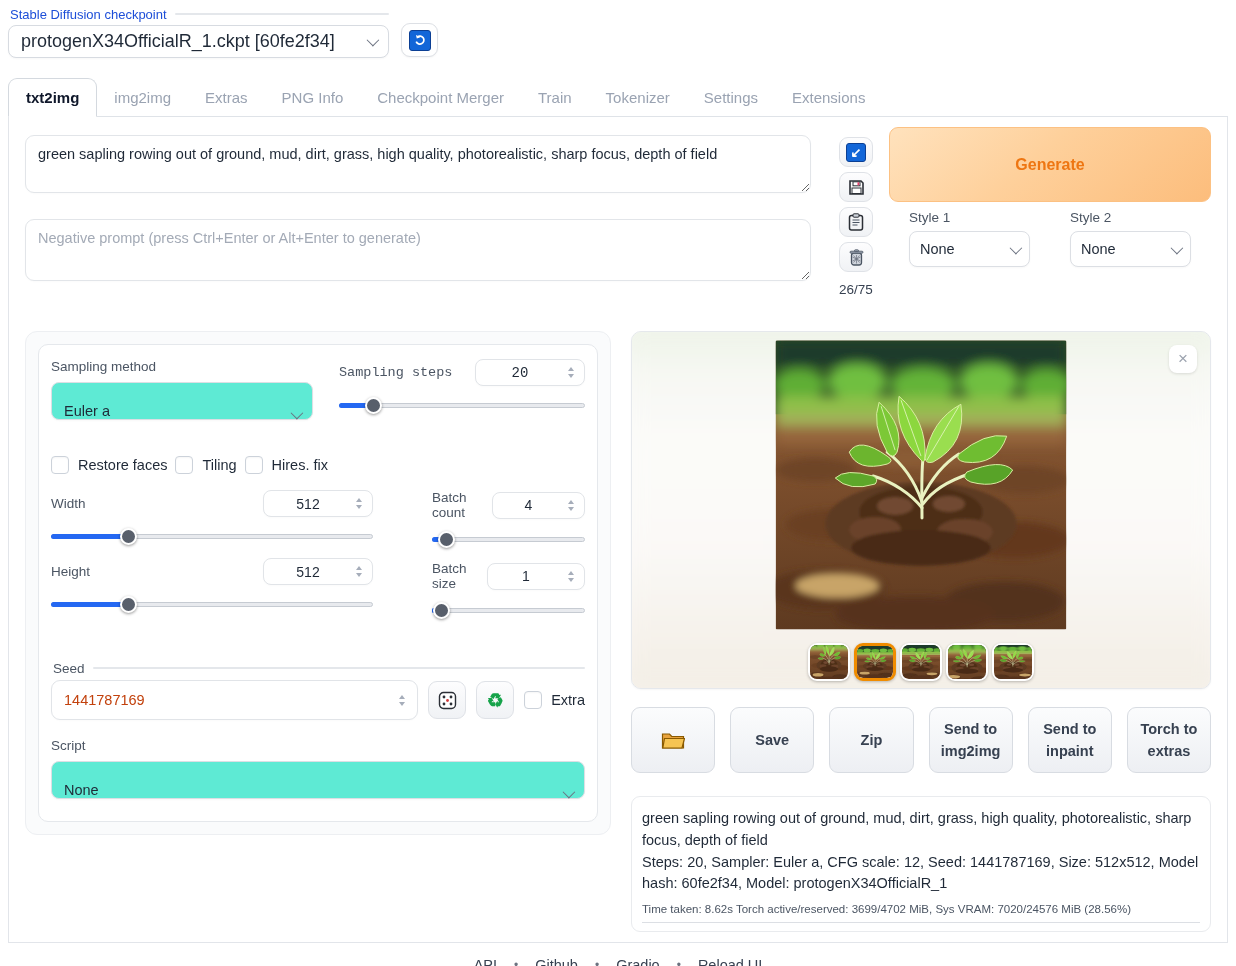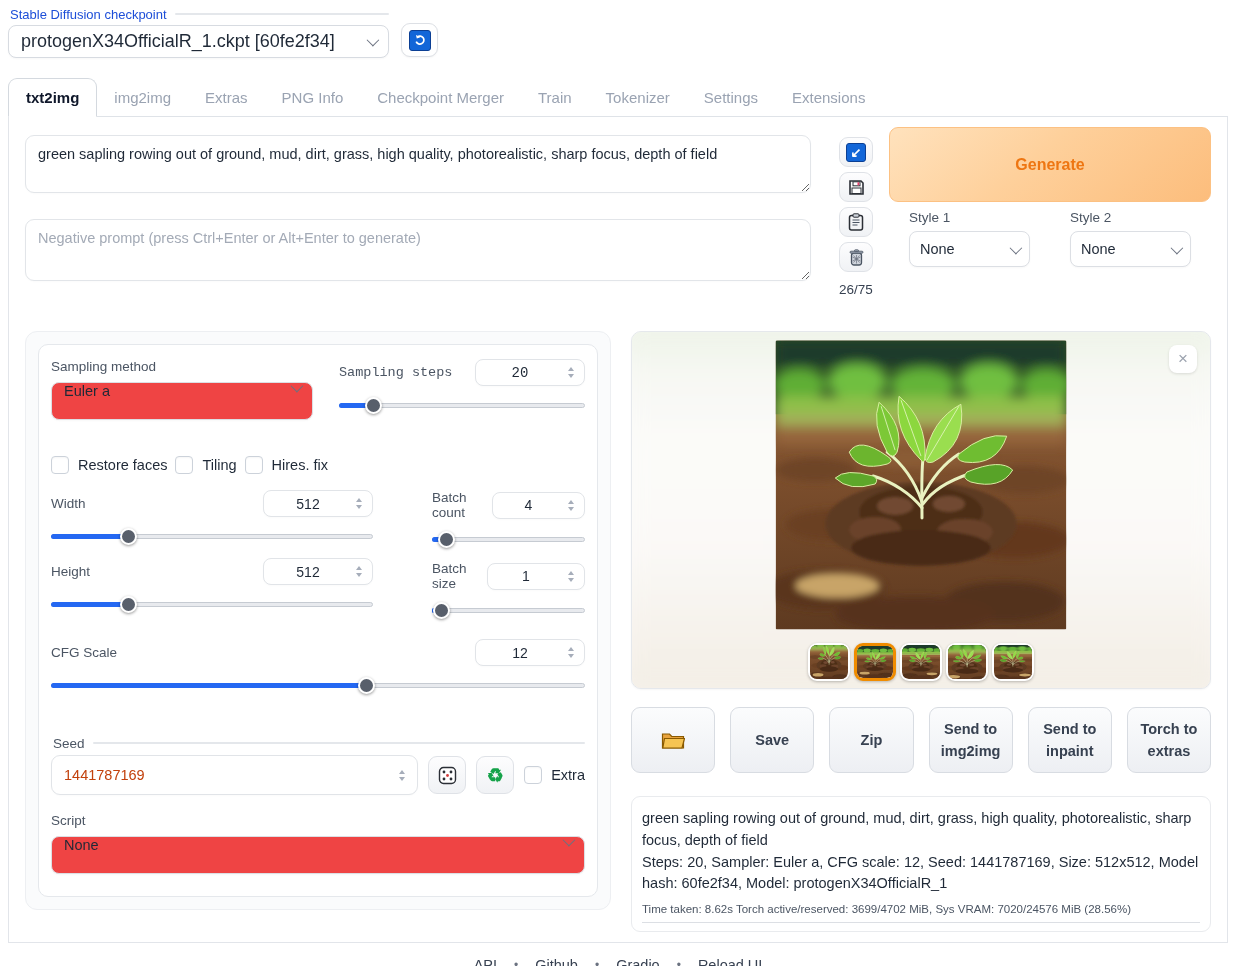--- a/index.html
+++ b/index.html
@@ -63,22 +63,22 @@
 
   
   .row2 { display:flex; gap:20px; padding:34px 16px 0 16px; align-items:flex-start; }
 
   
   .settings-panel { width:586px; background:#fafbfc; border:1px solid #edeff2; border-radius:12px; padding:12px; }
   .settings-card { background:#fff; border:1px solid #e5e8ec; border-radius:10px; padding:14px 12px 22px; }
   .samp-row { display:flex; gap:26px; }
   .samp-method { width:262px; }
   .samp-method .lbl { display:block; margin-bottom:8px; }
-  .select-md { height:38px; background:#ef4444; border:1px solid #dcdfe4; border-radius:8px;
-    display:flex; align-items:flex-start; padding:0 12px; cursor:pointer; box-shadow:0 1px 2px rgba(0,0,0,.03); }
+  .select-md { height:38px; background:#5eead4; border:1px solid #dcdfe4; border-radius:8px;
+    display:flex; align-items:flex-end; padding:0 12px; cursor:pointer; box-shadow:0 1px 2px rgba(0,0,0,.03); }
   .select-md .val { flex:1; font-size:14.5px; color:#1f2937; }
   .samp-steps { flex:1;font-family:Liberation Mono, monospace; }
   .hdr-row { display:flex; align-items:center; justify-content:space-between; }
   .num-input { width:110px; height:27px; background:#fff; border:1px solid #e1e4e8; border-radius:8px;
     display:flex; align-items:center; padding:0 6px 0 0; box-shadow:0 1px 2px rgba(0,0,0,.02); }
   .num-input .val { flex:1; text-align:center; font-size:14px; color:#1f2937; }
   .spin { display:flex; flex-direction:column; gap:3px; align-items:center; width:14px; cursor:pointer; }
   .tri-up { width:0; height:0; border-left:3.5px solid transparent; border-right:3.5px solid transparent;
     border-bottom:4.5px solid #a6adba; }
   .tri-dn { width:0; height:0; border-left:3.5px solid transparent; border-right:3.5px solid transparent;
@@ -424,37 +424,20 @@
               </div>
               <div class="slider">
                 <div class="track"></div>
                   <div class="fill" style="width:2%"></div>
                 <div class="handle" style="left:1px"></div>
               </div>
             </div>
           </div>
         </div>
 
-        <div class="cfg-block">
-          <div class="hdr-row">
-            <span class="lbl">CFG Scale</span>
-            <div class="num-input">
-              <span class="val">12</span>
-              <span class="spin">
-                  <span class="tri-up"></span>
-                  <span class="tri-dn"></span>
-                </span>
-            </div>
-          </div>
-          <div class="slider">
-            <div class="track"></div>
-              <div class="fill" style="width:59%"></div>
-            <div class="handle" style="left:calc(59% - 8px)"></div>
-          </div>
-        </div>
 
         <div class="seed-block">
           <div class="legend-row">
             <span class="lbl-sm" style="font-size:13.5px;color:#4b5563">Seed</span>
             <span class="line"></span>
           </div>
           <div class="seed-row">
             <div class="seed-input">
               <span class="val">1441787169</span>
               <span class="spin">

